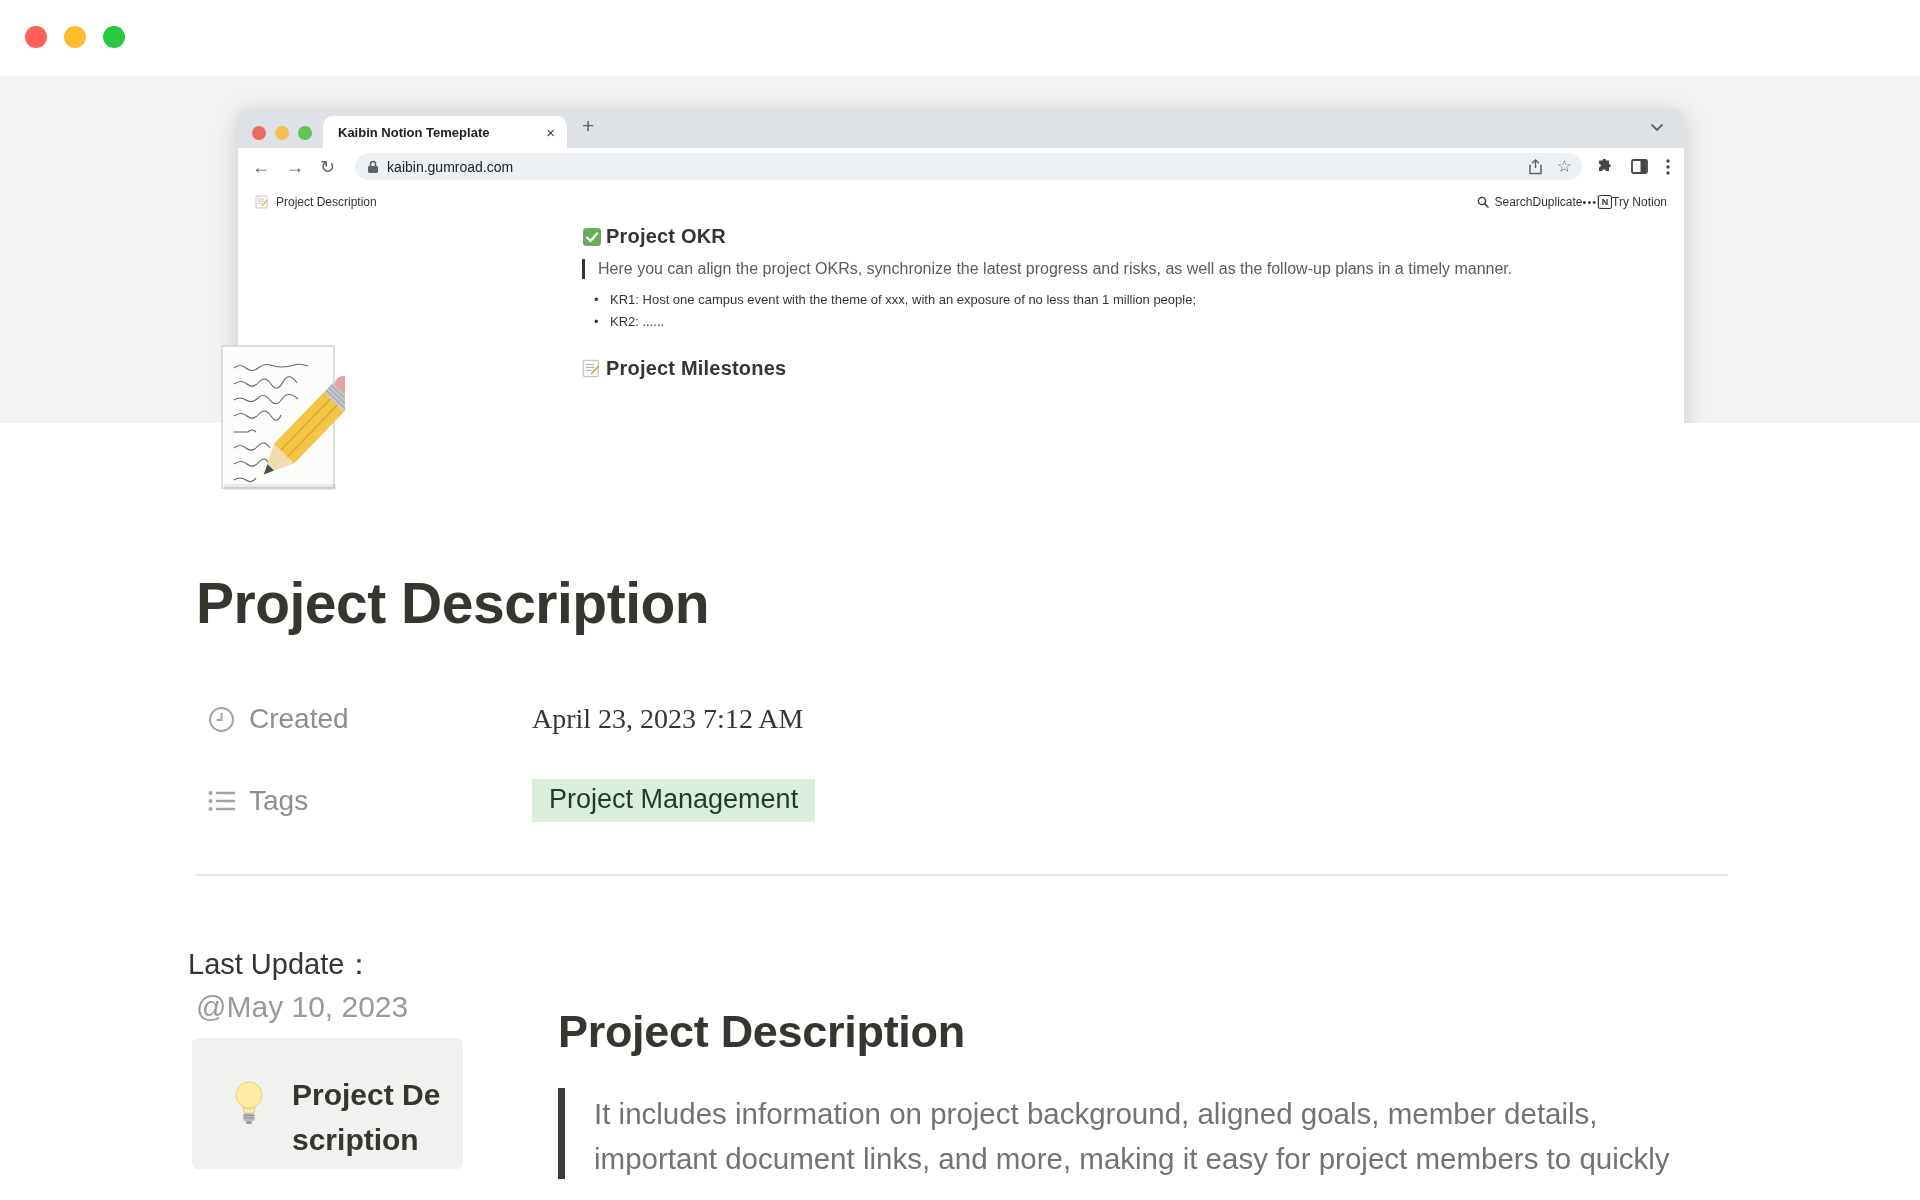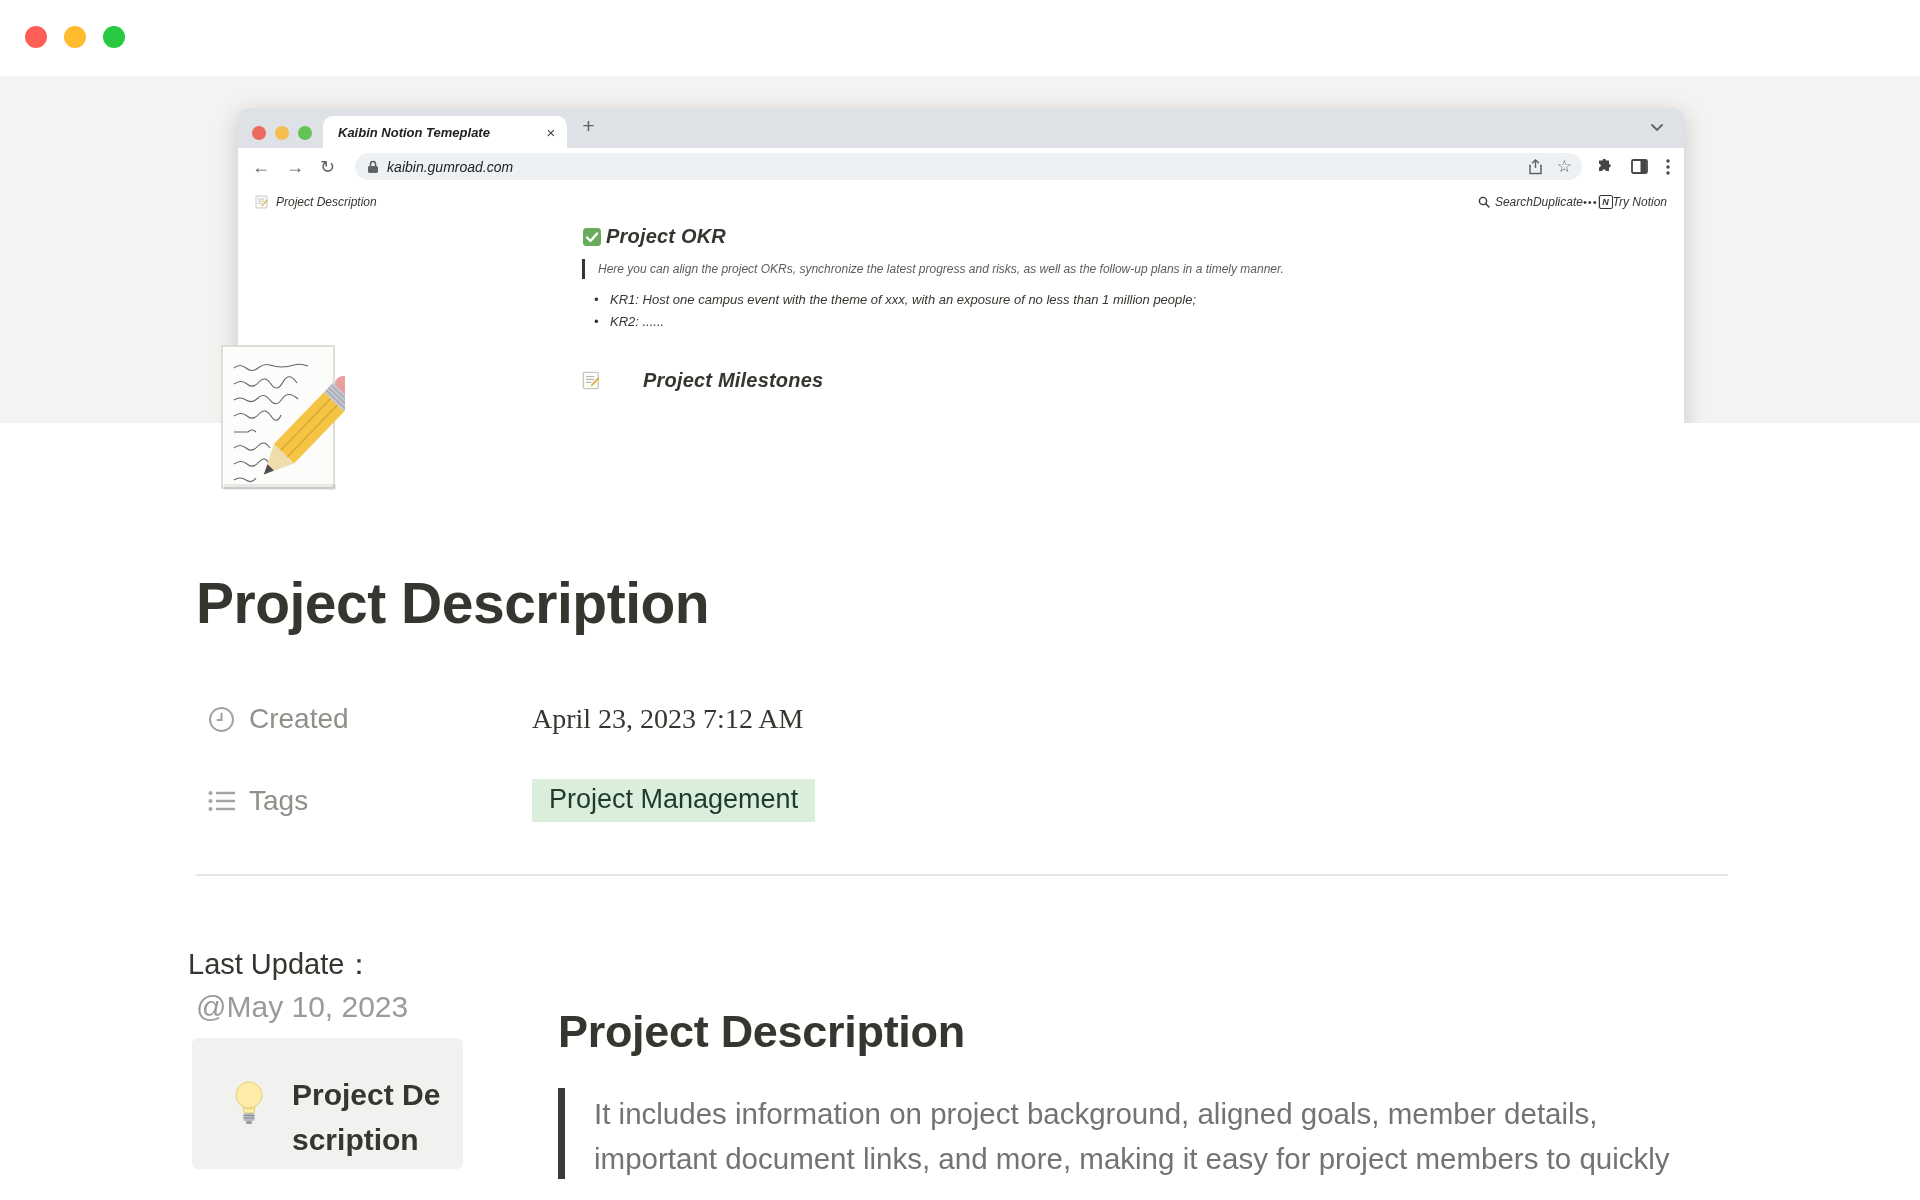--- a/index.html
+++ b/index.html
@@ -7,21 +7,21 @@
 
   
   .titlebar { position:absolute; left:0; top:0; width:1920px; height:76px; background:#ffffff; }
   .traffic { position:absolute; left:25px; top:26px; display:flex; gap:17px; }
   .traffic span { width:22px; height:22px; border-radius:50%; display:block; }
 
   
   .hero { position:absolute; left:0; top:76px; width:1920px; height:347px; background:#f4f3f1; overflow:hidden; }
 
   
-  .browser { position:absolute; left:238px; top:32px; width:1446px; height:360px; background:#ffffff; border-radius:10px 10px 0 0; box-shadow:0 6px 24px rgba(0,0,0,.18);font-style:italic; }
+  .browser { position:absolute; left:238px; top:32px; width:1446px; height:360px; background:#ffffff; border-radius:10px 10px 0 0; box-shadow:0 6px 24px rgba(0,0,0,.18); }
   .tabbar { position:relative; height:40px; background:#dee1e6; border-radius:10px 10px 0 0; }
   .btl { position:absolute; left:14px; top:18px; display:flex; gap:9px; }
   .btl span { width:14px; height:14px; border-radius:50%; display:block; }
   .tab { position:absolute; left:85px; top:8px; width:244px; height:32px; background:#ffffff; border-radius:10px 10px 0 0; display:flex; align-items:center; padding:0 12px 0 15px; }
   .tab-title { font-size:13px; color:#202124; font-weight:700; flex:1; white-space:nowrap; overflow:hidden; }
   .tab-close { font-size:15px; color:#3c4043; margin-left:8px; }
   .newtab { position:absolute; left:344px; top:6px; font-size:21px; color:#5f6368; font-weight:400; }
   .tab-chevron { position:absolute; right:20px; top:14px; color:#5f6368; }
 
   .toolbar { height:37px; background:#ffffff; display:flex; align-items:center; padding:0 14px; }
@@ -34,26 +34,26 @@
   
   .nbar { height:34px; display:flex; align-items:center; padding:0 17px; font-size:12px; color:#37352f; }
   .nbar-left { display:flex; align-items:center; gap:7px; flex:1; }
   .nbar-right { display:flex; align-items:center; gap:0; color:#37352f; }
   .nbar-right .vdiv { width:1px; height:14px; background:#d3d2cf; }
   .nlogo { width:14px; height:14px; border:1.4px solid #37352f; border-radius:2px; font-size:9px; font-weight:700; display:flex; align-items:center; justify-content:center; }
   .ncontent { padding:6px 0 0 344px; }
   .nh2 { display:flex; align-items:center; font-size:20px; font-weight:700; letter-spacing:.2px; }
   .nquote { display:flex; margin-top:11px; }
   .nquote .bar { width:3px; background:#37352f; margin-right:13px; }
-  .nquote .qt { font-size:12px; color:#5e5c57; line-height:20px; }
+  .nquote .qt { font-size:16px; color:#5e5c57; line-height:20px; }
   .ngoal { font-size:14px; font-weight:700; margin-top:22px; }
   .nlist { margin-top:10px; }
   .nli { font-size:13px; color:#37352f; padding-left:28px; position:relative; line-height:22px; }
   .nli::before { content:"•"; position:absolute; left:12px; font-size:13px; }
-  .mt22 { margin-top:36px;gap:37px; }
+  .mt22 { margin-top:24px; }
 
   
   .page-icon { position:absolute; left:212px; top:340px; width:133px; height:157px; z-index:6; }
 
   
   .doc-title { position:absolute; left:196px; top:570px; font-size:57px; font-weight:700; letter-spacing:-.5px; color:#37352f; }
   .prop-row { position:absolute; left:208px; display:flex; align-items:center; }
   .prop-row .plabel { font-size:28px; color:#908f8a; margin-left:14px; width:283px; }
   .prop-val { font-size:28px; color:#37352f;font-family:Liberation Serif, serif; }
   .pill { background:#dbeddb; color:#1e3a2d; font-size:27px; padding:5px 17px 7px; border-radius:0; }

